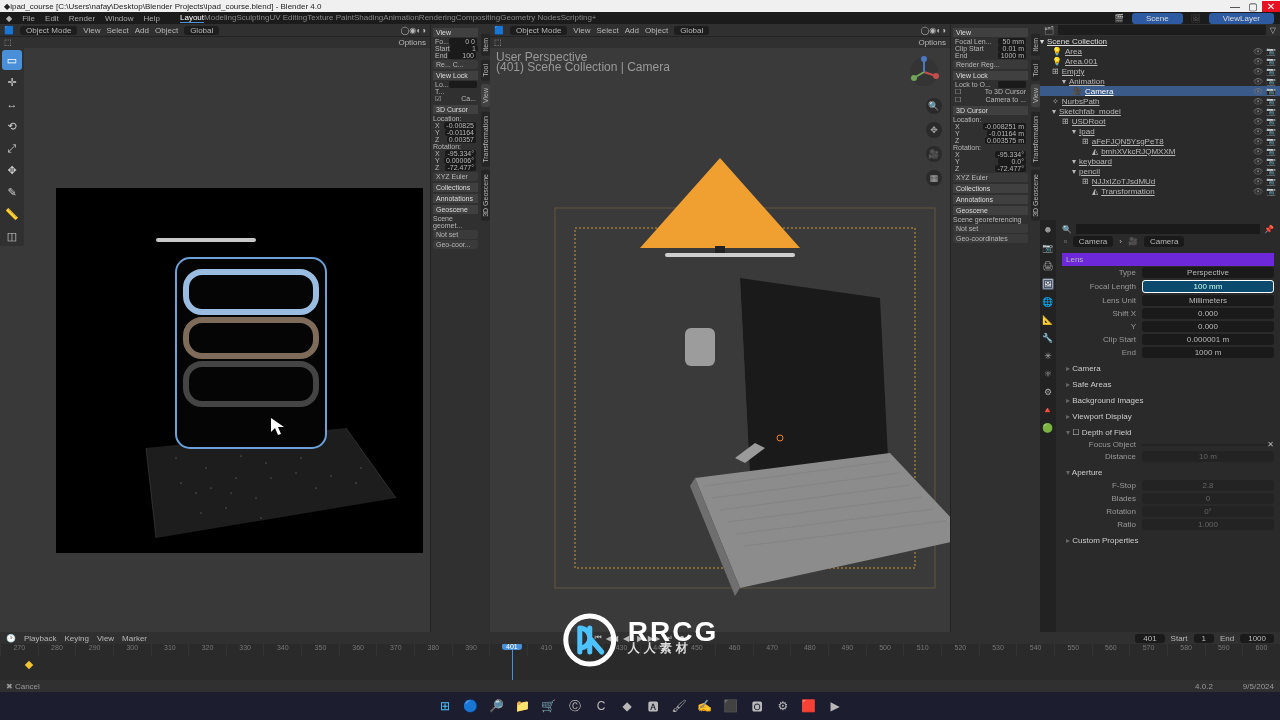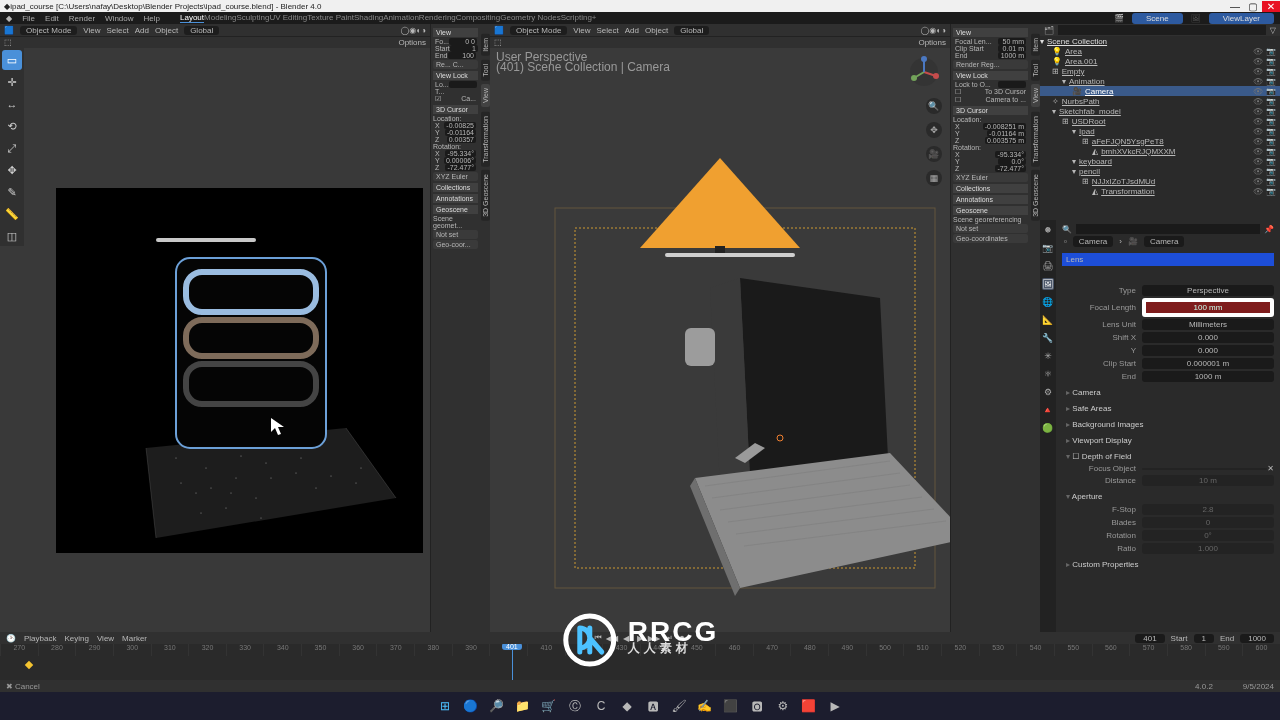--- a/index.html
+++ b/index.html
@@ -59,25 +59,25 @@
   .ind1 { padding-left: 12px; } .ind2 { padding-left: 22px; } .ind3 { padding-left: 32px; }
   .ind4 { padding-left: 42px; } .ind5 { padding-left: 52px; }
 
   .props { flex: 1; display: flex; overflow: hidden; font-size: 8px; }
   .prop-tabs { width: 16px; background: #222; display: flex; flex-direction: column; align-items: center; padding-top: 4px; gap: 6px; }
   .prop-tabs .pt { width: 12px; height: 12px; border-radius: 2px; display: flex; align-items: center; justify-content: center; font-size: 9px; color: #aaa; }
   .prop-tabs .pt.active { background: #4a5568; color: #fff; }
   .prop-body { flex: 1; padding: 4px 6px; overflow: hidden; }
   .prop-body .crumb { display: flex; gap: 6px; align-items: center; padding: 2px; }
   .prop-body .crumb .pill { background: #1a1a1a; padding: 1px 6px; border-radius: 3px; }
-  .prop-body .hdr { background: #1d4ed8; padding: 2px 4px; margin: 4px 0 18px; }
+  .prop-body .hdr { background: #6d28d9; padding: 2px 4px; margin: 4px 0 0; }
   .prop-body .prow { display: flex; align-items: center; padding: 1px 0; }
   .prop-body .plabel { width: 80px; text-align: right; padding-right: 6px; color: #999; }
   .prop-body .pval { flex: 1; background: #1a1a1a; padding: 1px 4px; border-radius: 3px; text-align: center; }
-  .prop-body .pval.green { background: #7f1d1d; border: 4px solid #ffffff; color: #cfe; }
+  .prop-body .pval.green { background: #0c4a6e; border: 1px solid #ffffff; color: #cfe; }
   .prop-body .subhdr { padding: 2px 4px; margin-top: 3px; color: #ccc; }
   .prop-body .subhdr::before { content: "▸ "; color: #666; }
   .prop-body .subhdr.open::before { content: "▾ "; }
 
   .timeline { height: 48px; background: #232323; display: flex; flex-direction: column; }
   .tl-head { height: 12px; display: flex; align-items: center; gap: 8px; padding: 0 6px; font-size: 8px; background: #303030; }
   .tl-head .right { margin-left: auto; display: flex; gap: 6px; align-items: center; }
   .tl-head .nbox { background: #1a1a1a; padding: 0 8px; border-radius: 3px; }
   .tl-head .playbtns { display: flex; gap: 2px; position: absolute; left: 50%; transform: translateX(-50%); }
   .tl-head .pb { width: 12px; height: 10px; display: flex; align-items: center; justify-content: center; }

